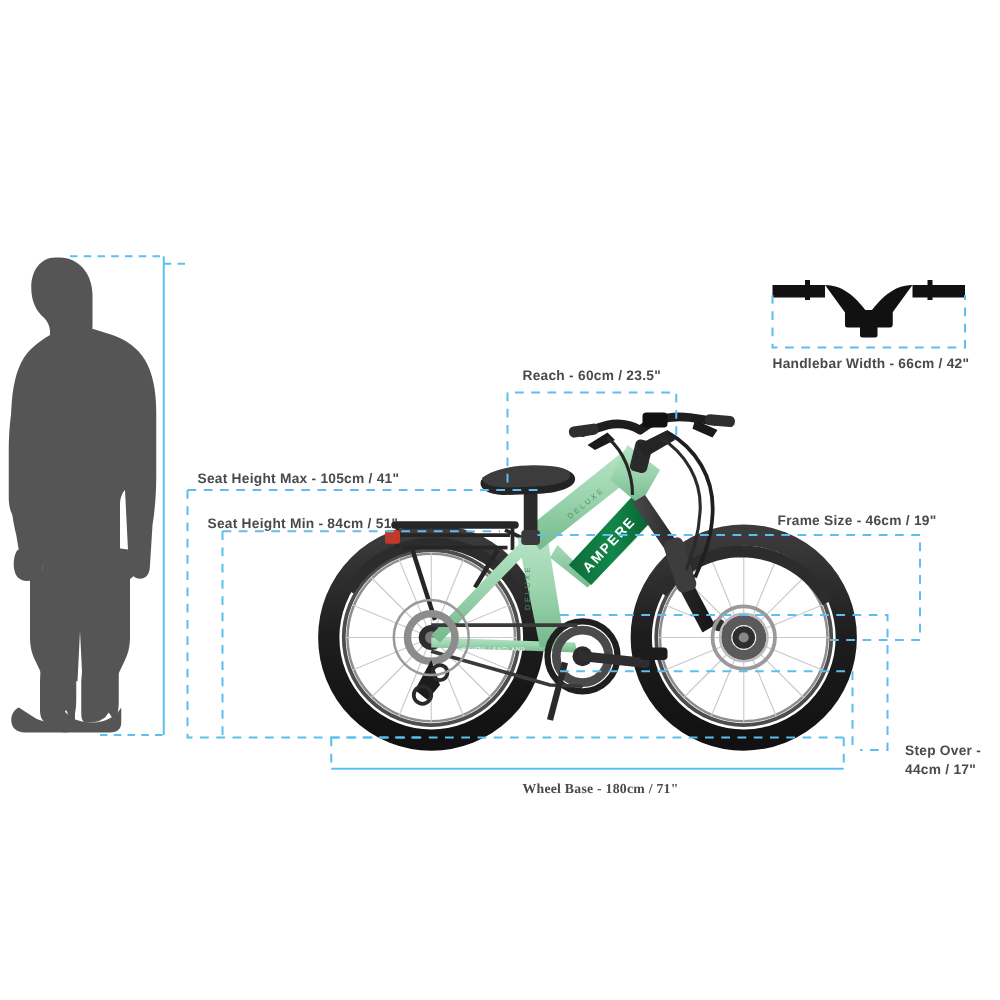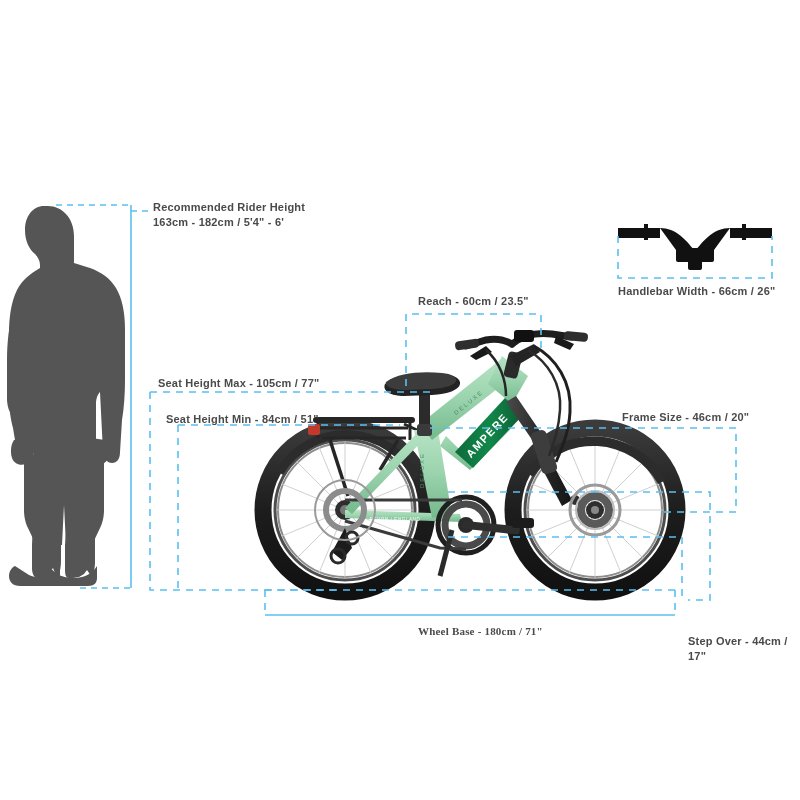--- a/index.html
+++ b/index.html
@@ -320,30 +320,28 @@
         <path d="M675 590 L675 615"></path>
       </g>
       <line x1="265" y1="615" x2="675" y2="615"></line>
 
       <g stroke-dasharray="7 6">
         <line x1="265" y1="590" x2="675" y2="590"></line>
       </g>
     </g>
   </svg>
 
-  <div class="dim-label" style="left:153px; top:200px;">Recommended Rider Height
-163cm - 182cm / 5'4" - 6'</div>
-
-  <div class="dim-label" style="left:618px; top:284px;">Handlebar Width - 66cm / 26"</div>
+
+  <div class="dim-label" style="left:618px; top:284px;">Handlebar Width - 66cm / 42"</div>
 
   <div class="dim-label" style="left:418px; top:294px;">Reach - 60cm / 23.5"</div>
 
-  <div class="dim-label" style="left:158px; top:376px;">Seat Height Max - 105cm / 77"</div>
+  <div class="dim-label" style="left:158px; top:376px;">Seat Height Max - 105cm / 41"</div>
 
   <div class="dim-label" style="left:166px; top:412px;">Seat Height Min - 84cm / 51"</div>
 
-  <div class="dim-label" style="left:622px; top:410px;">Frame Size - 46cm / 20"</div>
-
-  <div class="dim-label" style="left:688px; top:594px;margin-top:40px;">Step Over - 44cm / 17"</div>
+  <div class="dim-label" style="left:622px; top:410px;">Frame Size - 46cm / 19"</div>
+
+  <div class="dim-label" style="left:724px; top:594px;">Step Over - 44cm / 17"</div>
 
   <div class="dim-label" style="left:418px; top:624px;font-family:Liberation Serif, serif;">Wheel Base - 180cm / 71"</div>
 
 </div>
 
 </body></html>

